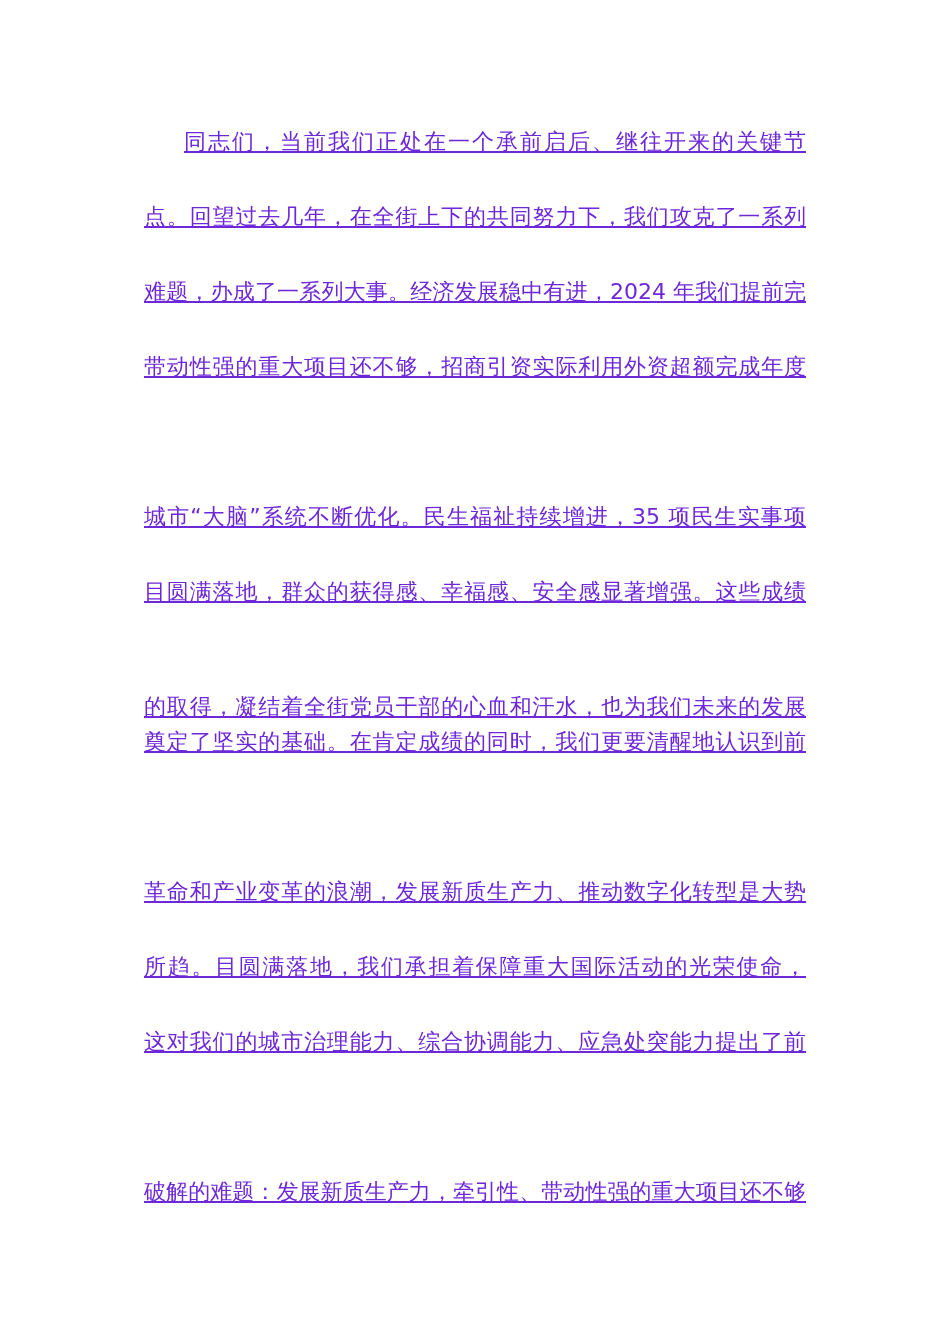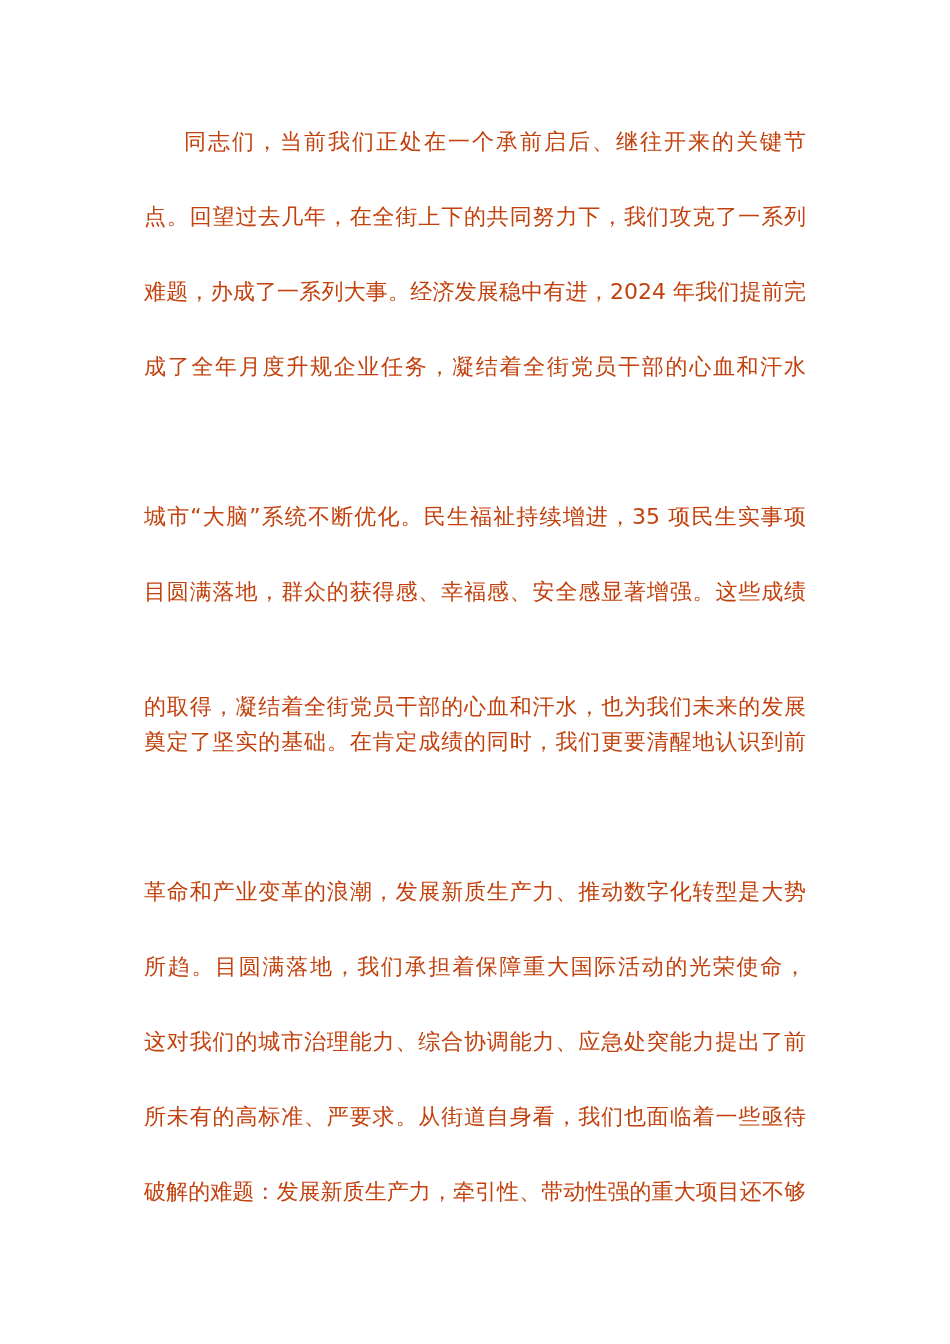--- a/index.html
+++ b/index.html
@@ -22,41 +22,41 @@
       background: #ffffff;
     }
     .line {
       position: absolute;
       left: 144px;
       width: 662px;
       height: 30px;
       font-family: "DejaVu Sans", "Liberation Sans", sans-serif;
       font-size: 22px;
       line-height: 30px;
-      color: #c2410c;
+      color: #6d28d9;
       white-space: nowrap;
       text-align: justify;
       text-align-last: justify;
       letter-spacing: 0px;
+      text-decoration: underline;
     }
     .line.indent {
       left: 184px;
       width: 622px;
     }
   </style>
 </head>
 <body>
 
 <div class="page">
   <div class="line indent" style="top:127px;">同志们，当前我们正处在一个承前启后、继往开来的关键节</div>
   <div class="line" style="top:202px;">点。回望过去几年，在全街上下的共同努力下，我们攻克了一系列</div>
   <div class="line" style="top:277px;">难题，办成了一系列大事。经济发展稳中有进，2024 年我们提前完</div>
-  <div class="line" style="top:352px;">成了全年月度升规企业任务，凝结着全街党员干部的心血和汗水</div>
+  <div class="line" style="top:352px;">带动性强的重大项目还不够，招商引资实际利用外资超额完成年度</div>
   <div class="line" style="top:502px;">城市“大脑”系统不断优化。民生福祉持续增进，35 项民生实事项</div>
   <div class="line" style="top:577px;">目圆满落地，群众的获得感、幸福感、安全感显著增强。这些成绩</div>
   <div class="line" style="top:652px;margin-top:40px;">的取得，凝结着全街党员干部的心血和汗水，也为我们未来的发展</div>
   <div class="line" style="top:727px;">奠定了坚实的基础。在肯定成绩的同时，我们更要清醒地认识到前</div>
   <div class="line" style="top:877px;">革命和产业变革的浪潮，发展新质生产力、推动数字化转型是大势</div>
   <div class="line" style="top:952px;">所趋。目圆满落地，我们承担着保障重大国际活动的光荣使命，</div>
   <div class="line" style="top:1027px;">这对我们的城市治理能力、综合协调能力、应急处突能力提出了前</div>
-  <div class="line" style="top:1102px;">所未有的高标准、严要求。从街道自身看，我们也面临着一些亟待</div>
   <div class="line" style="top:1177px;">破解的难题：发展新质生产力，牵引性、带动性强的重大项目还不够</div>
 </div>
 
 </body></html>

